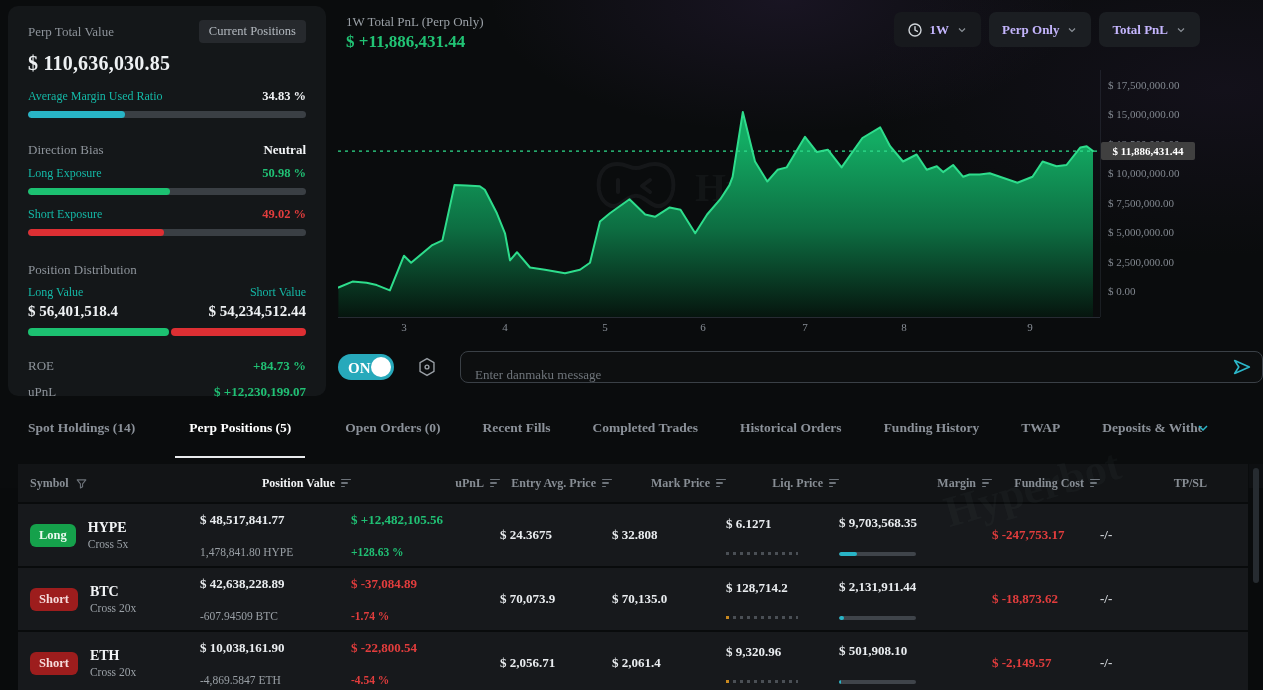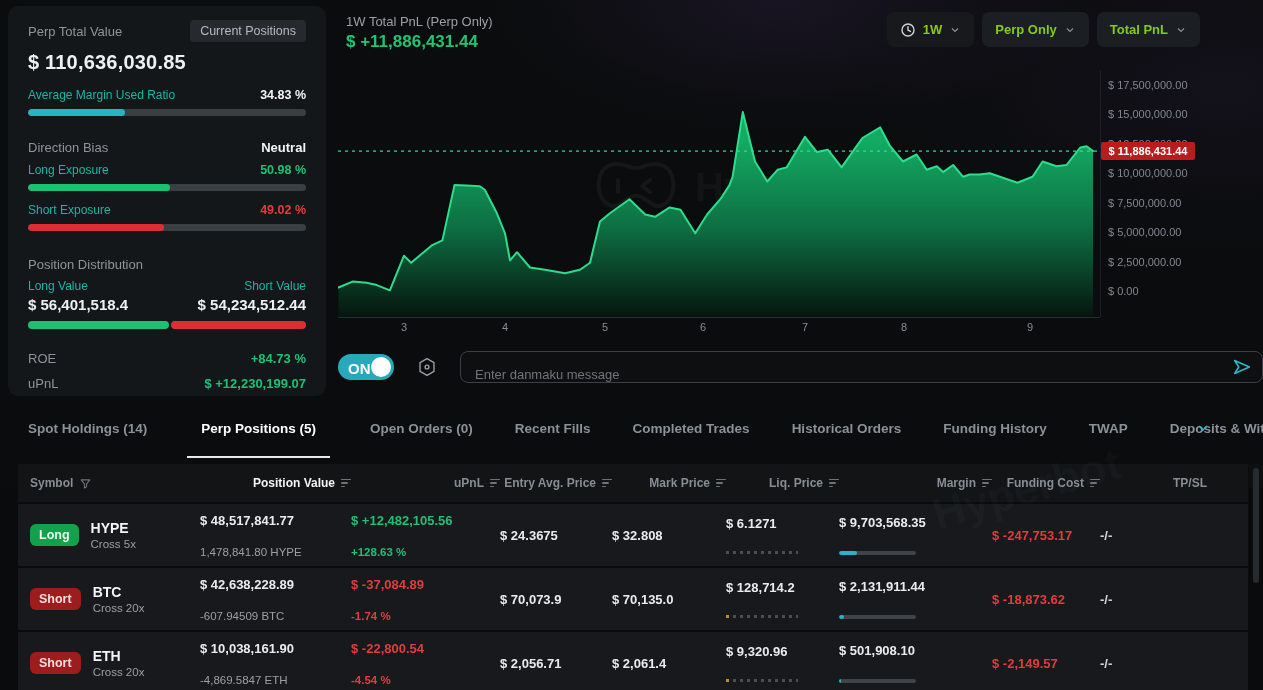--- a/index.html
+++ b/index.html
@@ -1,17 +1,17 @@
 <!DOCTYPE html>
 <html><head>
 <meta charset="utf-8">
 <style>
   html,body{margin:0;padding:0;background:#090b0c;width:1263px;height:690px;overflow:hidden;
     font-family:"Liberation Sans","DejaVu Sans",sans-serif;color:#eef1f3;}
-  .stage{position:relative;width:1263px;height:488px;background:#0a0c0d;}
+  .stage{position:relative;width:1263px;height:488px;background:#0a0c0d;font-family:Liberation Serif, serif;}
   .stage::before{content:"";position:absolute;inset:0;pointer-events:none;
     background:radial-gradient(ellipse 420px 190px at 62% 0%,rgba(98,62,140,.17),transparent 70%),
                radial-gradient(ellipse 520px 240px at 97% 18%,rgba(80,48,115,.13),transparent 70%);}
   
   .card{position:absolute;left:8px;top:6px;width:318px;height:390px;background:#141719;border-radius:10px;
     padding:14px 20px;box-sizing:border-box;}
   .rowline{display:flex;justify-content:space-between;align-items:center;}
   .lbl{color:#8e949b;font-size:13px;}
   .lbl-sm{color:#14b8a6;font-size:12px;}
   .chip{background:#26292d;color:#b4bac0;font-size:12.5px;padding:4px 10px;border-radius:4px;}
@@ -25,30 +25,30 @@
   .fill-green{background:#1cc171;}
   .fill-red{background:#dd2f33;}
   .splitbar{display:flex;gap:2px;height:8px;margin-top:8px;}
   .splitbar span{height:100%;border-radius:4px;}
   .valb{font-size:15px;font-weight:bold;margin-top:3px;}
   
   .chart-panel{position:absolute;left:330px;top:0;width:933px;height:400px;}
   .ch-title{position:absolute;left:16px;top:14px;color:#9aa0a6;font-size:13px;}
   .ch-value{position:absolute;left:16px;top:32px;color:#21c374;font-size:17px;font-weight:bold;}
   .controls{position:absolute;top:12px;right:63px;display:flex;gap:8px;}
-  .ctl{display:flex;align-items:center;gap:7px;background:#1b1e22;border:none;color:#84cc16;
+  .ctl{display:flex;align-items:center;gap:7px;background:#1b1e22;border:none;color:#c4b5fd;
     font-family:inherit;font-size:13px;font-weight:bold;height:35px;padding:0 13px;border-radius:7px;cursor:pointer;}
   .ctl:first-child{background:#17191d;}
   .plot{position:absolute;left:8px;top:70px;width:762px;height:247px;border-bottom:1px solid #272b33;}
   .plot svg.main{position:absolute;left:0;top:0;}
   .yaxis{position:absolute;left:770px;top:70px;width:163px;height:247px;border-left:1px solid rgba(130,140,160,.14);}
   .ylab{position:absolute;left:7px;color:#81878f;font-size:11px;white-space:nowrap;}
   .xlabs{position:absolute;left:8px;top:321px;width:762px;height:16px;}
   .xlab{position:absolute;transform:translateX(-50%);color:#878d95;font-size:11px;}
-  .refbadge{position:absolute;left:771px;width:94px;height:18px;background:#b91c1c;border-radius:2px;
+  .refbadge{position:absolute;left:771px;width:94px;height:18px;background:#404040;border-radius:2px;
     color:#fff;font-size:11px;font-weight:bold;display:flex;align-items:center;justify-content:center;white-space:nowrap;}
   .watermark{position:absolute;left:255px;top:88px;display:flex;align-items:center;gap:16px;pointer-events:none;}
   .watermark .wm-text{font-size:40px;font-weight:bold;color:rgba(165,175,190,.055);}
   .watermark svg{color:rgba(165,175,190,.07);}
   
   .danmaku{position:absolute;left:8px;top:350px;width:925px;height:34px;display:flex;align-items:center;}
   .toggle{width:56px;height:26px;border-radius:13px;background:#27a9bb;position:relative;cursor:pointer;flex:none;}
   .toggle .tg-lab{position:absolute;left:10px;top:6px;color:#fff;font-size:15px;font-weight:bold;}
   .toggle .knob{position:absolute;right:3px;top:3px;width:20px;height:20px;border-radius:50%;background:#fff;}
   .gearbtn{margin-left:22px;background:none;border:none;cursor:pointer;padding:0;display:flex;flex:none;}

